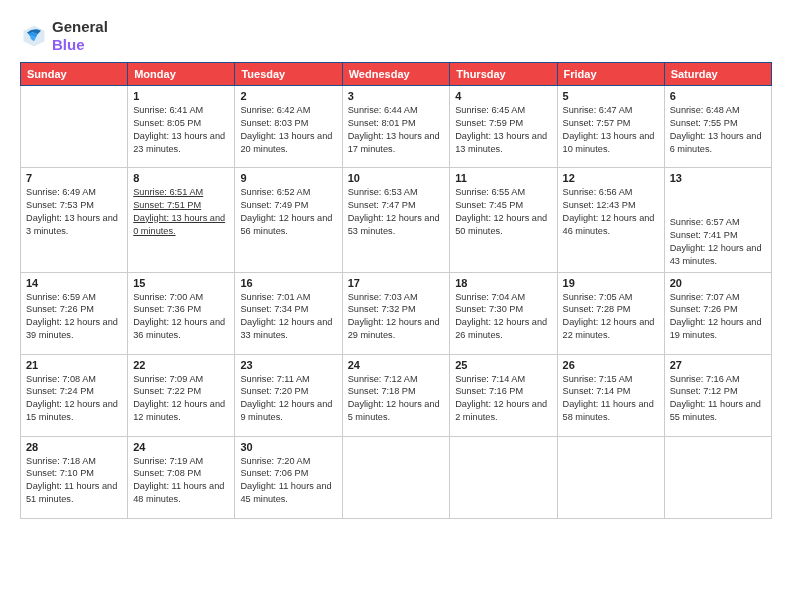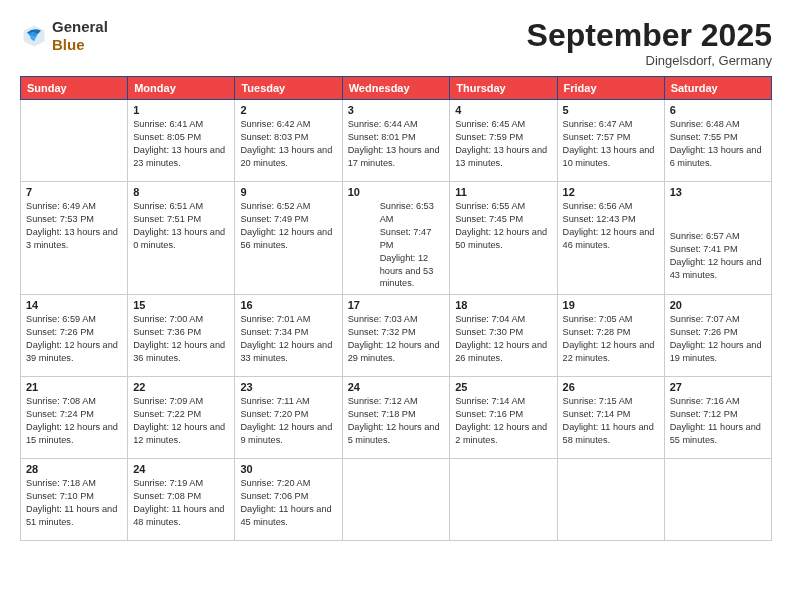--- a/index.html
+++ b/index.html
@@ -27,21 +27,21 @@
       display: flex;
       align-items: center;
       gap: 4px;
     }
     .logo-text {
       font-size: 15px;
       font-weight: bold;
       line-height: 1.2;
     }
     .logo-text .general { color: #333; }
-    .logo-text .blue { color: #a16207; }
+    .logo-text .blue { color: #8b5cf6; }
     .logo-icon {
       width: 28px;
       height: 28px;
     }
     .title-block {
       text-align: right;
     }
     .month-title {
       font-size: 32px;
       font-weight: bold;
@@ -102,24 +102,20 @@
         <polygon points="16,4 28,10 28,22 16,28 4,22 4,10" fill="#1a6fb5" opacity="0.15"></polygon>
         <path d="M8 12 Q16 6 24 10 L20 14 Q14 10 10 14 Z" fill="#1a6fb5"></path>
         <path d="M10 14 Q14 10 20 14 L18 18 Q13 14 12 17 Z" fill="#2196F3"></path>
         <path d="M12 17 Q13 14 18 18 L16 22 Q11 19 12 17 Z" fill="#42a5f5"></path>
       </svg>
       <div class="logo-text">
         <div><span class="general">General</span></div>
         <div><span class="blue">Blue</span></div>
       </div>
     </div>
-    <div class="title-block">
-      <div class="month-title">September 2025</div>
-      <div class="location">Dingelsdorf, Germany</div>
-    </div>
   </div>
 
   <table class="calendar">
     <thead>
       <tr>
         <th>Sunday</th>
         <th>Monday</th>
         <th>Tuesday</th>
         <th>Wednesday</th>
         <th>Thursday</th>
@@ -169,33 +165,33 @@
         </tr>
         <tr class="week-row">
           <td>
             <span class="day-num">7</span>
             <div class="day-detail" style="white-space: pre-line;">Sunrise: 6:49 AM
 Sunset: 7:53 PM
 Daylight: 13 hours and 3 minutes.</div>
           </td>
           <td>
             <span class="day-num">8</span>
-            <div class="day-detail" style="white-space: pre-line;">Sunrise: 6:51 AM
+            <div class="day-detail" style="white-space: pre-line; text-decoration: underline;">Sunrise: 6:51 AM
 Sunset: 7:51 PM
 Daylight: 13 hours and 0 minutes.</div>
           </td>
           <td>
             <span class="day-num">9</span>
             <div class="day-detail" style="white-space: pre-line;">Sunrise: 6:52 AM
 Sunset: 7:49 PM
 Daylight: 12 hours and 56 minutes.</div>
           </td>
           <td>
             <span class="day-num">10</span>
-            <div class="day-detail" style="white-space: pre-line; margin-left: 32px;">Sunrise: 6:53 AM
+            <div class="day-detail" style="white-space: pre-line;">Sunrise: 6:53 AM
 Sunset: 7:47 PM
 Daylight: 12 hours and 53 minutes.</div>
           </td>
           <td>
             <span class="day-num">11</span>
             <div class="day-detail" style="white-space: pre-line;">Sunrise: 6:55 AM
 Sunset: 7:45 PM
 Daylight: 12 hours and 50 minutes.</div>
           </td>
           <td>

